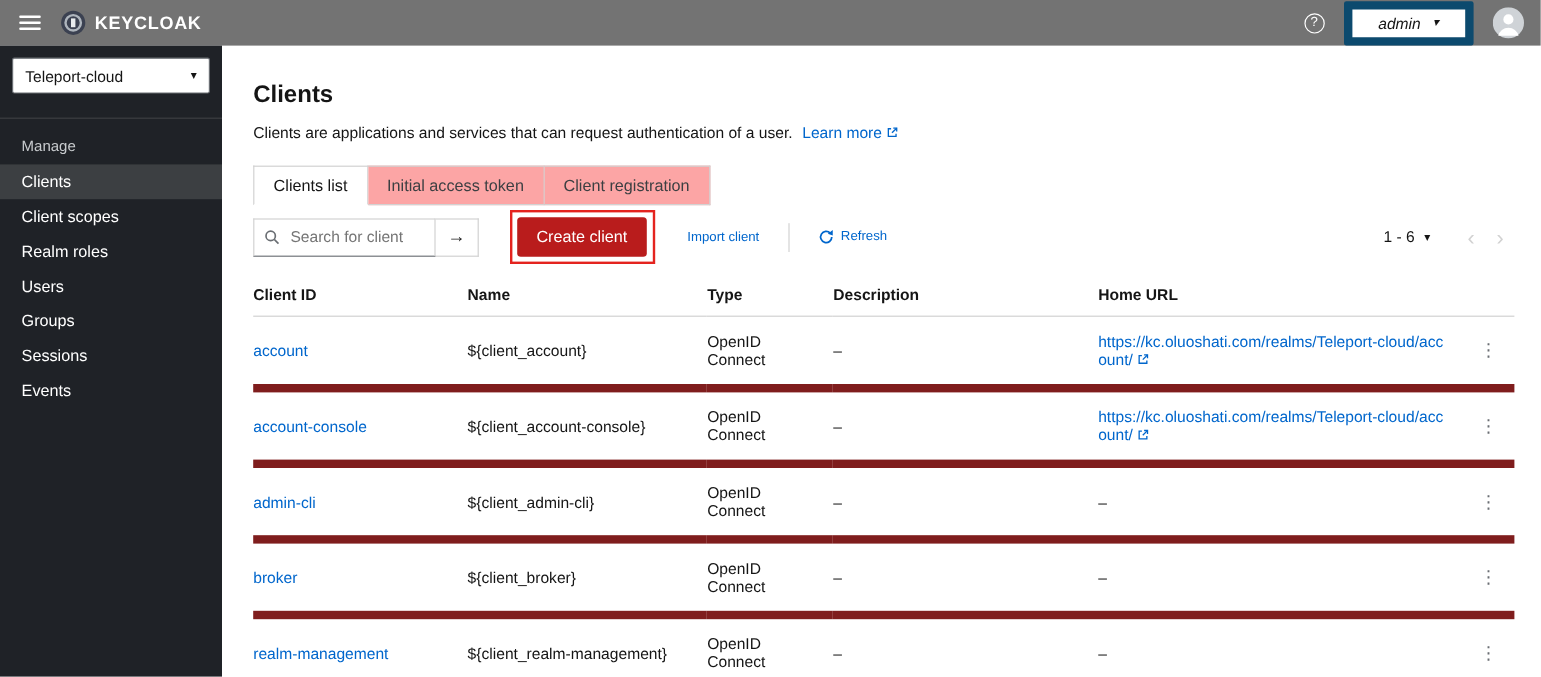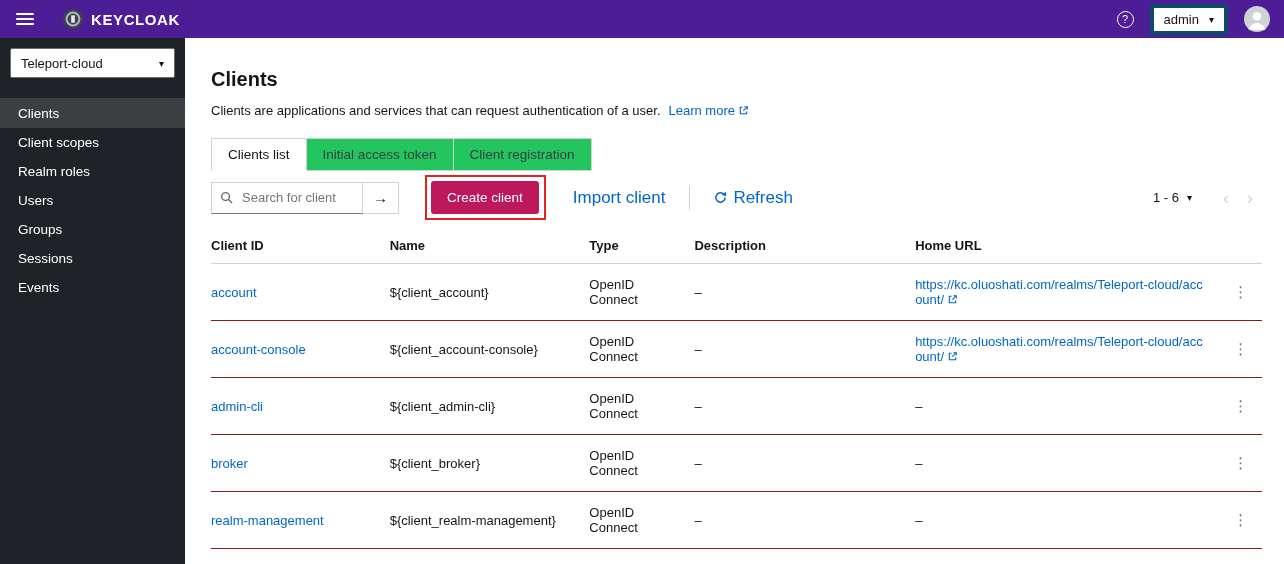--- a/index.html
+++ b/index.html
@@ -5,37 +5,37 @@
   * { box-sizing: border-box; }
   html,body { margin:0; padding:0; }
   body {
     width:1284px; height:564px; overflow:hidden;
     font-family:"Liberation Sans", sans-serif;
     color:#151515; background:#fff;
   }
 
   
   .topbar {
-    height:38px; background:#4c1d95; display:flex; align-items:center;
-    padding:0 14px 0 16px; gap:28px;
+    height:38px; background:#737373; display:flex; align-items:center;
+    padding:0 14px 0 16px; gap:16px;
   }
   .hamburger { width:18px; display:flex; flex-direction:column; gap:3px; cursor:pointer; }
   .hamburger span { height:2px; background:#fff; border-radius:1px; }
   .brand { display:flex; align-items:center; gap:7px; color:#fff; font-weight:700;
            font-size:15px; letter-spacing:.6px; }
   .topbar-right { margin-left:auto; display:flex; align-items:center; gap:16px; }
   .help-icon {
     width:17px; height:17px; border:1.5px solid #fff; border-radius:50%;
     color:#fff; font-size:11px; line-height:1; display:flex; align-items:center;
     justify-content:center; cursor:pointer;
   }
   .user-menu {
-    background:#fff; border:4px solid #0c4a6e; border-radius:2px;
-    padding:4px 10px; font-size:13px; display:flex; align-items:center; gap:10px;
-    cursor:pointer; min-width:74px; justify-content:space-between;
+    background:#fff; border:7px solid #0c4a6e; border-radius:2px;
+    padding:4px 22px; font-size:13px; display:flex; align-items:center; gap:10px;
+    cursor:pointer; min-width:74px; justify-content:space-between;font-style:italic;
   }
   .caret { font-size:10px; color:#151515; }
   .avatar { cursor:pointer; display:flex; }
 
   
   .layout { display:flex; height:526px; }
 
   
   .sidebar { width:185px; flex:none; background:#1f2227; color:#fff; }
   .realm-area { padding:10px 10px 20px; border-bottom:1px solid #3c3f42; }
@@ -54,21 +54,21 @@
   .main { flex:1; padding:30px 22px 0 26px; position:relative; overflow:hidden; }
   .page-title { margin:0; font-size:20px; font-weight:700; }
   .subtitle { margin-top:12px; font-size:13px; display:flex; align-items:center; gap:8px; }
   .link { color:#0066cc; text-decoration:none; cursor:pointer; }
   .ext-ico { margin-left:3px; vertical-align:-1px; }
 
   
   .tabs { margin-top:20px; display:flex; width:max-content; }
   .tab {
     padding:8px 16px; font-size:13.5px; font-family:inherit; cursor:pointer;
-    border:1px solid #d2d2d2; background:#22c55e; color:#3c3f42;
+    border:1px solid #d2d2d2; background:#fca5a5; color:#3c3f42;
   }
   .tab + .tab { border-left:none; }
   .tab.active { background:#fff; border-bottom-color:#fff; color:#151515; }
 
   
   .toolbar { margin-top:10px; display:flex; align-items:center; gap:24px; }
   .search-group { display:flex; align-items:stretch; }
   .search-box { position:relative; }
   .search-input {
     width:152px; height:32px; border:1px solid #d2d2d2; border-bottom-color:#72767b;
@@ -78,41 +78,41 @@
   .search-submit {
     width:36px; height:32px; background:#fff; border:1px solid #d2d2d2; border-left:none;
     font-size:15px; cursor:pointer; color:#151515; font-family:inherit;
   }
   .annotation { position:relative; margin-left:8px; }
   .annotation::after {
     content:""; position:absolute; left:-6px; right:-7px; top:-6px; bottom:-6px;
     border:2px solid #e4231f; pointer-events:none;
   }
   .btn-primary {
-    background:#be185d; color:#fff; border:none; border-radius:3px;
+    background:#b91c1c; color:#fff; border:none; border-radius:3px;
     padding:9px 16px; font-size:13.5px; font-family:inherit; cursor:pointer;
   }
   .btn-link {
-    background:none; border:none; color:#0066cc; font-size:17px;
+    background:none; border:none; color:#0066cc; font-size:11px;
     font-family:inherit; cursor:pointer; padding:0;
   }
   .import-btn { margin-left:10px; }
   .divider-v { width:1px; height:24px; background:#d2d2d2; }
-  .refresh { display:flex; align-items:center; gap:6px; }
+  .refresh { display:flex; align-items:flex-start; gap:6px; }
   .toolbar-right { margin-left:auto; display:flex; align-items:center; font-size:13px; }
   .pager-range { display:flex; align-items:center; gap:8px; cursor:pointer;text-align:right; }
   .chevrons { display:flex; margin-left:22px; }
   .chevron { color:#d2d2d2; font-size:18px; line-height:1; padding:0 9px;
              background:none; border:none; cursor:default; }
 
   
   table { width:100%; border-collapse:collapse; margin-top:14px; font-size:13px; }
   th { text-align:left; font-weight:700; padding:10px 10px 10px 0;
        border-bottom:1px solid #d2d2d2; }
-  td { padding:13px 10px 13px 0; border-bottom:1px solid #7f1d1d; vertical-align:middle;margin-left:40px; }
+  td { padding:13px 10px 13px 0; border-bottom:7px solid #7f1d1d; vertical-align:middle;margin-left:40px; }
   td.url a { word-break:break-all; }
   .kebab { color:#6a6e73; font-size:15px; background:none; border:none;
            cursor:pointer; padding:0 4px; line-height:1; }
   .kebab-cell { text-align:right; }
 </style>
 </head>
 <body>
 
 <header class="topbar">
   <div class="hamburger">
@@ -150,20 +150,21 @@
 
   <nav class="sidebar">
     <div class="realm-area">
       <div class="realm-box">
         <span>Teleport-cloud</span>
         <span class="caret">▾</span>
       </div>
     </div>
 
     <div>
+      <div class="nav-label">Manage</div>
       <div class="nav-item active">Clients</div>
       <div class="nav-item">Client scopes</div>
       <div class="nav-item">Realm roles</div>
       <div class="nav-item">Users</div>
       <div class="nav-item">Groups</div>
       <div class="nav-item">Sessions</div>
       <div class="nav-item">Events</div>
     </div>
 
   </nav>

